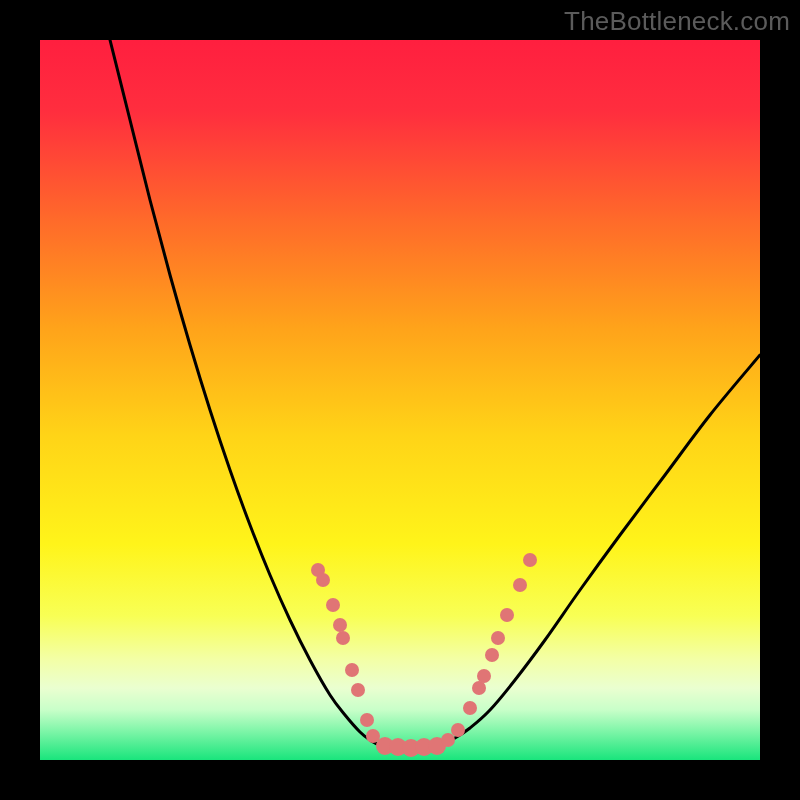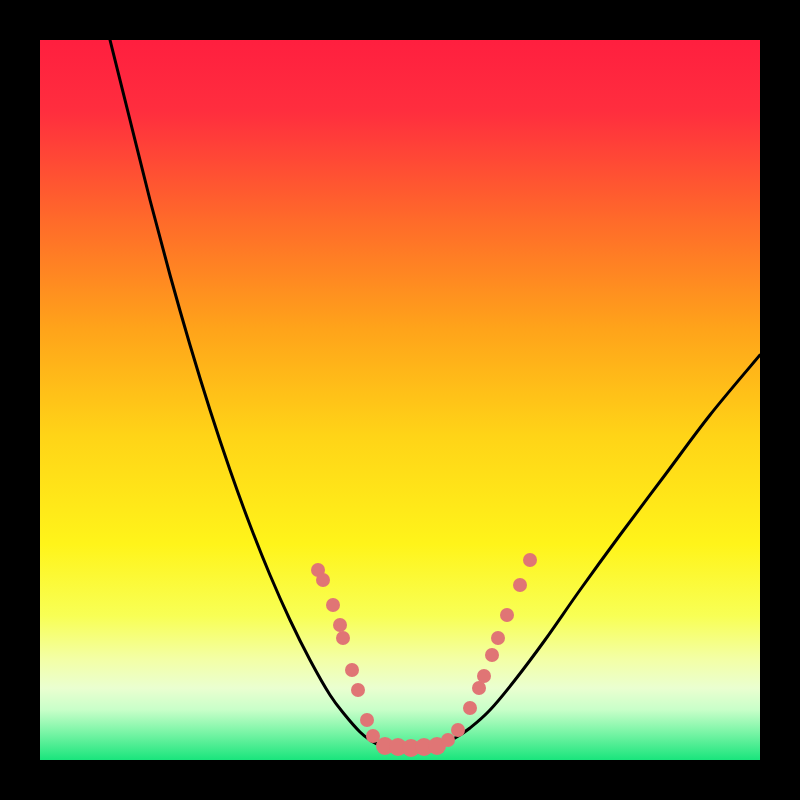--- a/index.html
+++ b/index.html
@@ -101,13 +101,14 @@
           <circle cx="444" cy="636" r="7" fill="#e07575"></circle>
           <circle cx="452" cy="615" r="7" fill="#e07575"></circle>
           <circle cx="458" cy="598" r="7" fill="#e07575"></circle>
           <circle cx="467" cy="575" r="7" fill="#e07575"></circle>
           <circle cx="480" cy="545" r="7" fill="#e07575"></circle>
           <circle cx="490" cy="520" r="7" fill="#e07575"></circle>
         </g>
     </svg>
   </div>
 
+  <div class="watermark">TheBottleneck.com</div>
 </div>
 
 </body></html>

